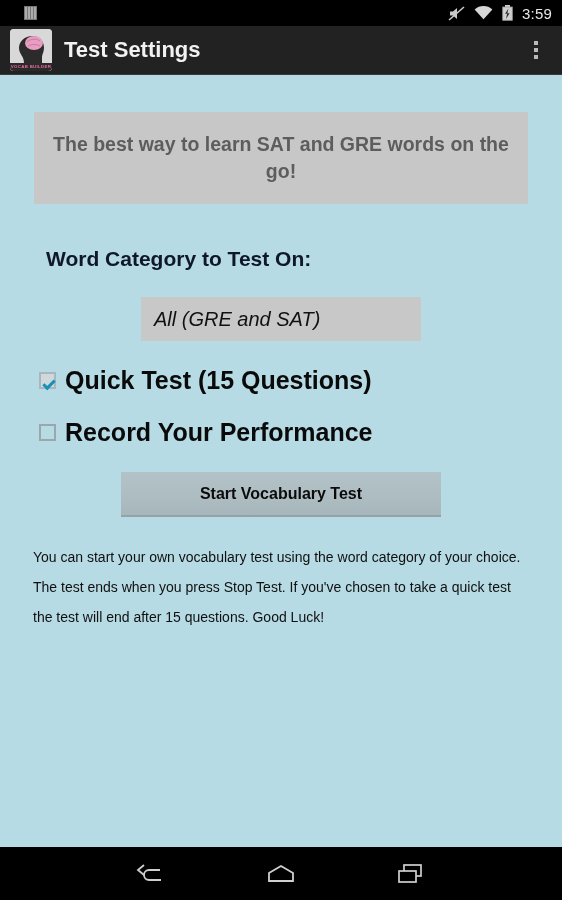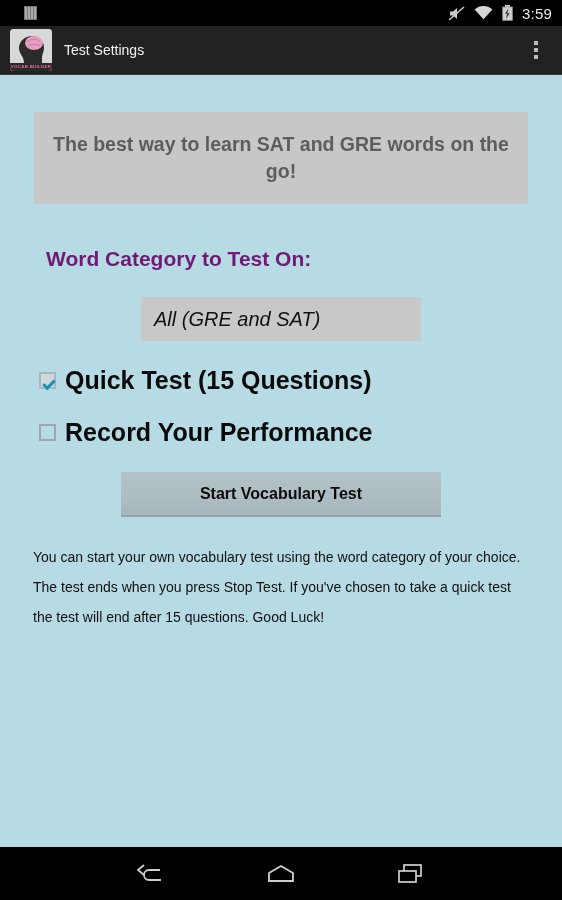--- a/index.html
+++ b/index.html
@@ -81,23 +81,23 @@
     color: #e86a9a;
     font-size: 4.4px;
     font-weight: bold;
     text-align: center;
     letter-spacing: .3px;
     line-height: 8px;
     height: 8px;
   }
   .bar-title {
     color: #f2f2f2;
-    font-size: 14px;
+    font-size: 22px;
     margin-left: 12px;
-    font-weight: normal;
+    font-weight: bold;
   }
   .overflow {
     margin-left: auto;
     margin-right: 18px;
     display: flex;
     flex-direction: column;
     gap: 3px;
     padding: 6px;
     cursor: pointer;
   }
@@ -126,21 +126,21 @@
   .banner span {
     color: #5d5d5d;
     font-size: 19.5px;
     font-weight: bold;
     line-height: 27px;
   }
 
   .section-label {
     position: absolute;
     left: 46px; top: 171px;
-    color: #701a75;
+    color: #0f172a;
     font-size: 21px;
     font-weight: bold;
   }
 
   .spinner {
     position: absolute;
     left: 141px; top: 221px;
     width: 280px; height: 44px;
     background: #c8c8c8;
     display: flex;

